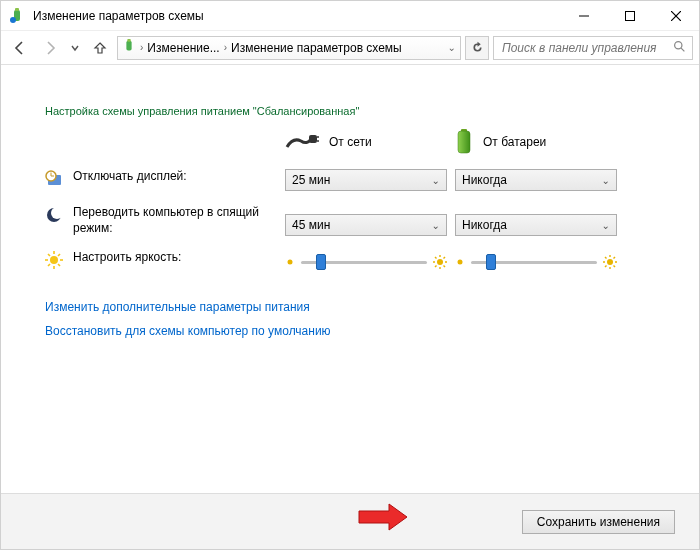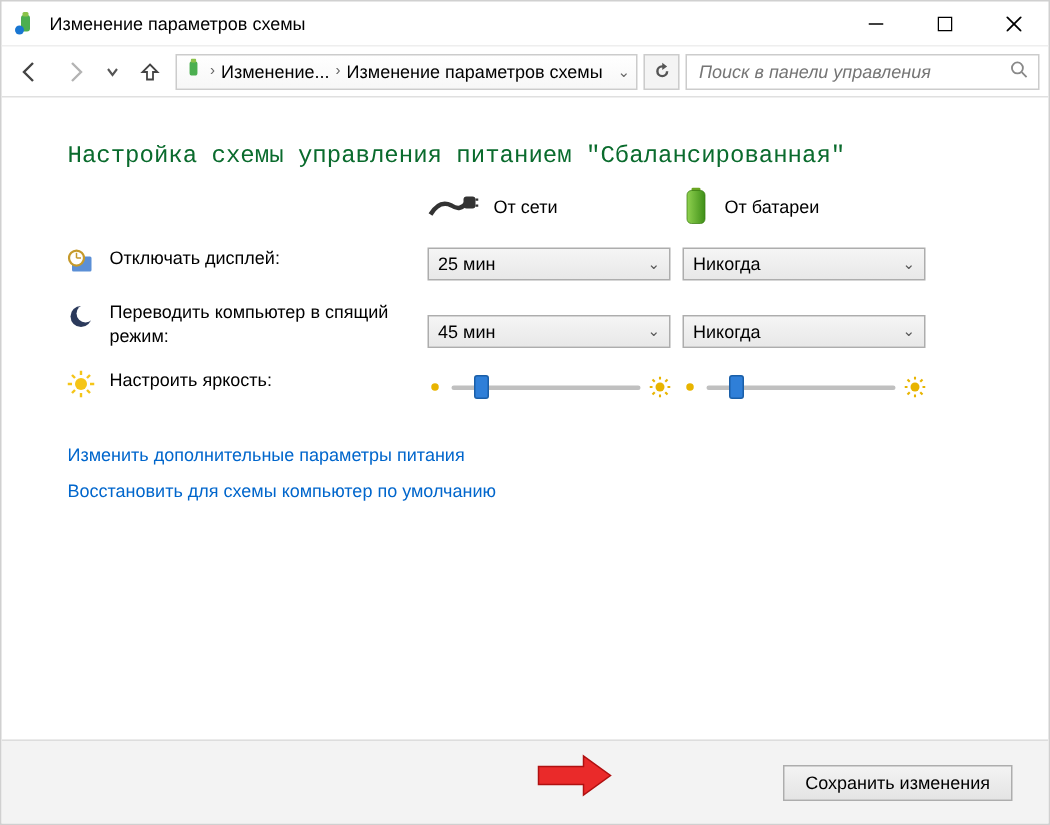--- a/index.html
+++ b/index.html
@@ -63,43 +63,42 @@
   }
   .address .crumb { white-space: nowrap; overflow: hidden; text-overflow: ellipsis; }
   .chev { color: #666; font-size: 10px; }
   .refresh-btn {
     width: 24px; height: 24px;
     border: 1px solid #ccc;
     display: flex; align-items: center; justify-content: center;
     background: #f4f4f4;
   }
   .search {
-    width: 236px; height: 24px;
+    width: 200px; height: 24px;
     border: 1px solid #ccc;
     display: flex; align-items: center;
     padding: 0 6px;
     color: #999;
     background: #fff;
   }
   .search input {
     border: none; outline: none; flex: 1;
     font-size: 12px; font-style: italic; color: #888;
     background: transparent;
   }
   .search .sicon { color: #888; }
   
   .content {
     padding: 24px 44px 10px 44px;
   }
   h1 {
-    font-size: 16px;
+    font-size: 11px;
     font-weight: normal;
     color: #0a6b2d;
-    margin: 6px 0 12px 0;
-    font-family: Liberation Mono, monospace;
+    margin: 16px 0 12px 0;
   }
   .subtitle { font-size: 12px; margin-bottom: 22px; }
   .cols-header {
     display: flex;
     margin-left: 240px;
     margin-bottom: 14px;
   }
   .col {
     width: 170px;
     display: flex;
@@ -165,22 +164,23 @@
     margin-bottom: 10px;
   }
   
   .footer {
     position: absolute;
     left: 0; right: 0; bottom: 0;
     height: 56px;
     border-top: 1px solid #ddd;
     background: #f3f3f3;
     display: flex;
+    align-items: center;
     justify-content: flex-end;
-    padding: 16px 24px;
+    padding: 4px 24px;
     gap: 8px;
   }
   .arrow-callout {
     position: absolute;
     right: 290px;
     bottom: 14px;
   }
   .btn {
     height: 24px;
     padding: 0 14px;

